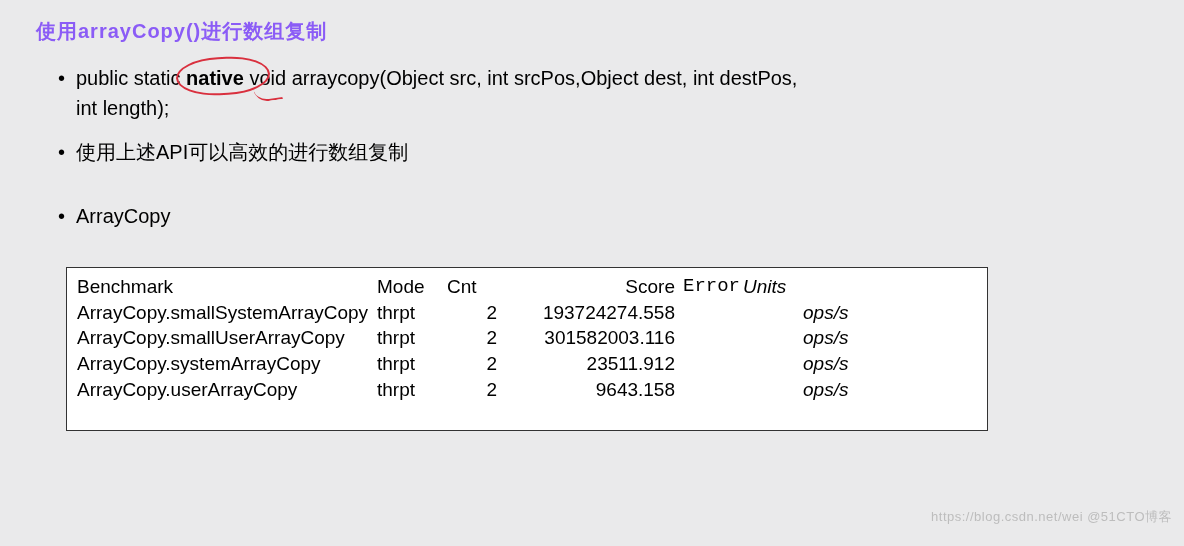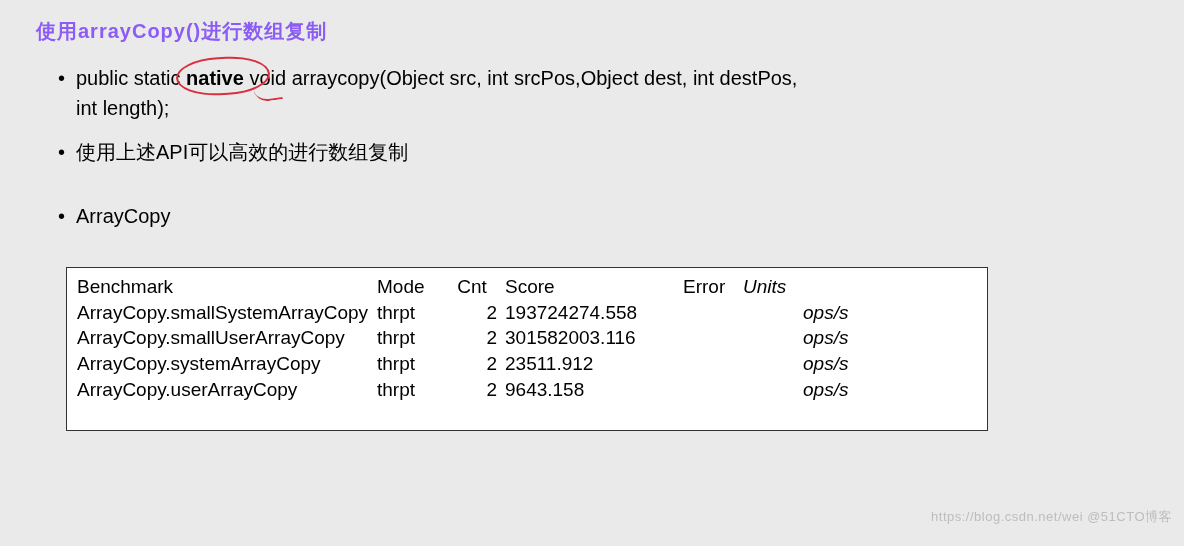--- a/index.html
+++ b/index.html
@@ -10,22 +10,22 @@
   ul.bullets>li::before{content:"•";position:absolute;left:0;top:0;color:#000;font-size:20px;}
   .cont{display:block;margin-left:0;padding-left:0;}
   .native-wrap{position:relative;display:inline-block;}
   .native-circle{position:absolute;top:-6px;left:-10px;width:90px;height:34px;border:2.5px solid #d9303e;border-radius:50%/55%;transform:rotate(-3deg);pointer-events:none;}
   .native-tail{position:absolute;left:68px;top:22px;width:28px;height:14px;border-bottom:2.5px solid #d9303e;border-bottom-left-radius:14px 14px;transform:rotate(-8deg);}
   .bench-box{margin:36px 0 0 30px;width:900px;border:1px solid #333;background:#fff;padding:6px 10px 28px 10px;font-size:19px;font-family:Arial,sans-serif;position:relative;}
   .bench-row{display:flex;line-height:1.35;}
   .c-name{width:300px;white-space:nowrap;}
   .c-mode{width:70px;}
   .c-cnt{width:50px;text-align:right;padding-right:8px;}
-  .c-score{width:170px;text-align:left;padding-right:8px;}
-  .c-err{width:60px;}
+  .c-score{width:170px;text-align:right;padding-right:8px;}
+  .c-err{width:60px;font-family:Liberation Mono, monospace;}
   .c-units{width:80px;font-style:italic;}
   .units-pad{padding-left:60px;}
   .cursor-mark{position:absolute;left:230px;top:416px;pointer-events:none;}
   .watermark{position:absolute;right:12px;bottom:20px;color:#bdbdbd;font-size:13px;letter-spacing:0.5px;}
 </style>
 </head>
 <body>
 
 <div class="page">
   <div class="title">使用arrayCopy()进行数组复制</div>
@@ -37,21 +37,21 @@
       <span class="cont">int length);</span>
     </li>
     <li>使用上述API可以高效的进行数组复制</li>
     <li style="margin-top:34px;">ArrayCopy</li>
   </ul>
 
   <div class="bench-box">
     <div class="bench-row">
       <span class="c-name">Benchmark</span>
       <span class="c-mode">Mode</span>
-      <span class="c-cnt" style="text-align:center;">Cnt</span>
+      <span class="c-cnt" style="text-align:left;">Cnt</span>
       <span class="c-score" style="">Score</span>
       <span class="c-err">Error</span>
       <span class="c-units">Units</span>
     </div>
     <div class="bench-row">
       <span class="c-name">ArrayCopy.smallSystemArrayCopy</span>
       <span class="c-mode">thrpt</span>
       <span class="c-cnt">2</span>
       <span class="c-score">193724274.558</span>
       <span class="c-err"></span>

